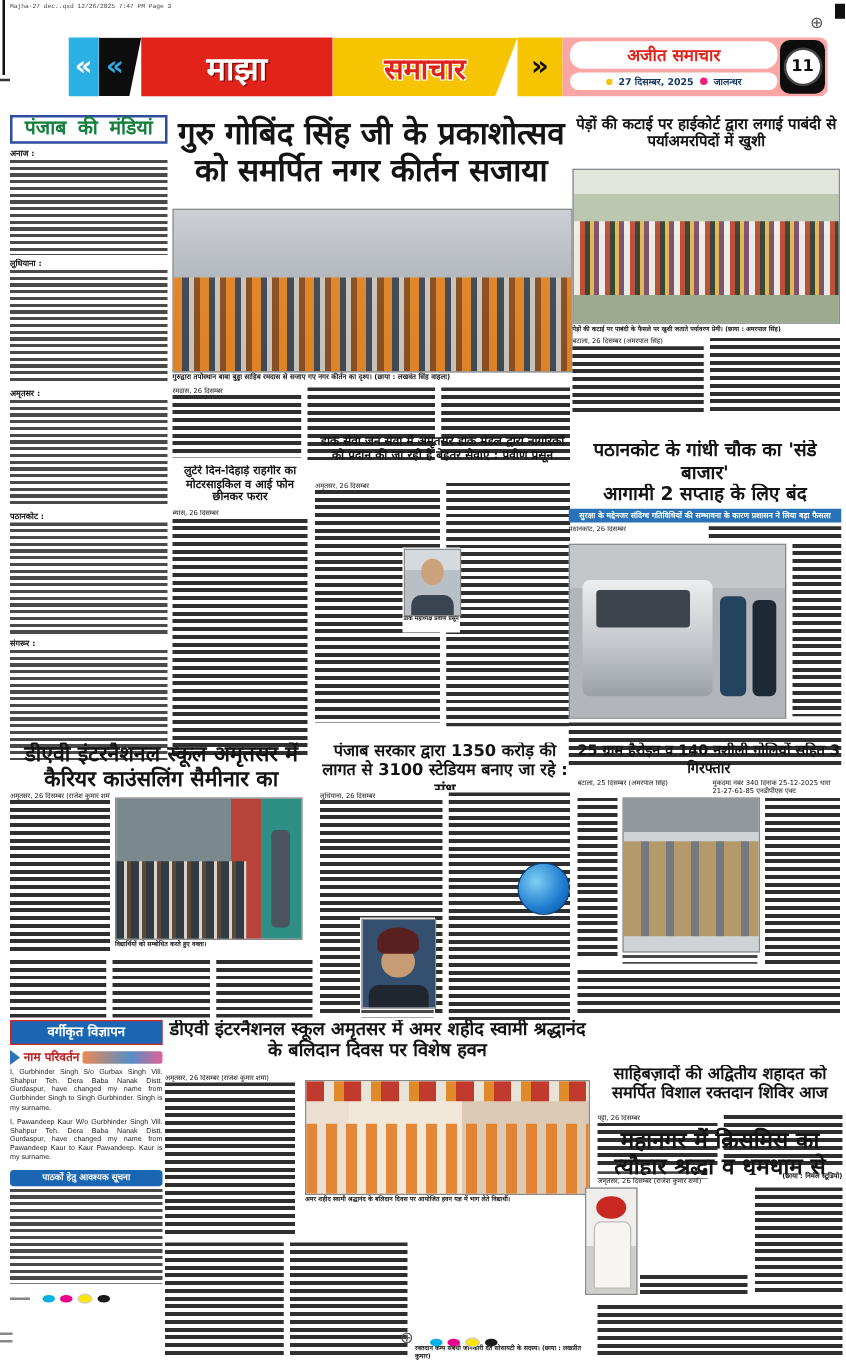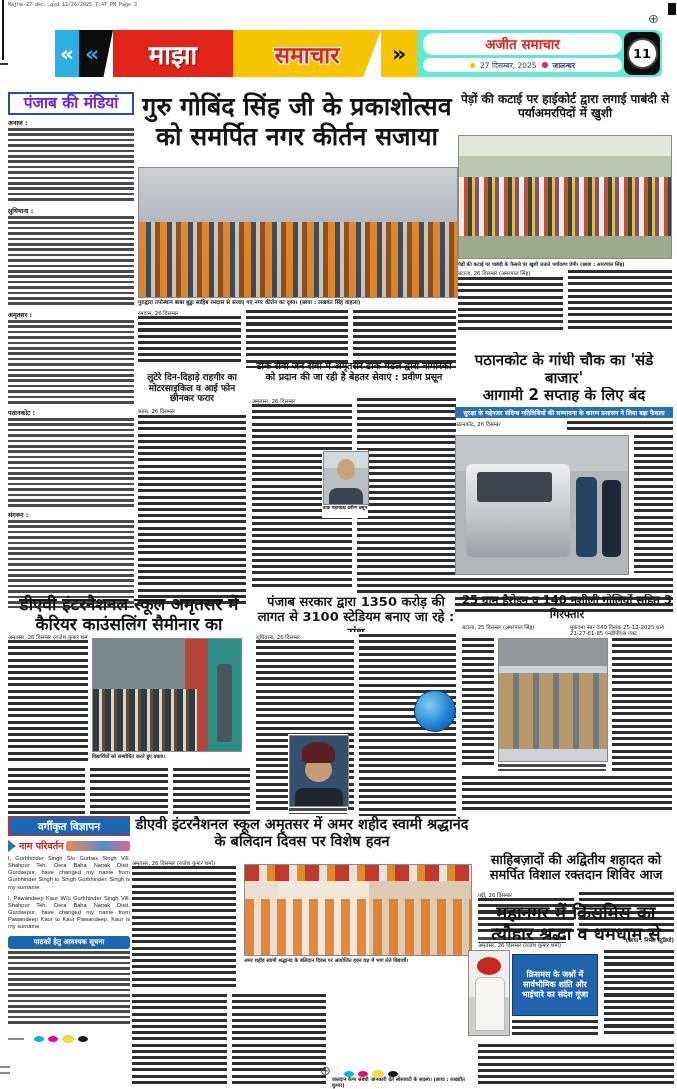--- a/index.html
+++ b/index.html
@@ -45,41 +45,41 @@
     </div>
     <div class="seg" style="flex:1;background:#e2231a;">
       <span style="color:#fff;font-weight:bold;font-size:26px;text-shadow:1px 1px 0 #7a0000;">माझा</span>
     </div>
     <div class="seg" style="width:148px;background:#f6c400;clip-path:polygon(0 0,100% 0,88% 100%,0 100%);">
       <span style="color:#e2231a;font-weight:bold;font-size:23px;text-shadow:-1px -1px 0 #fff,1px -1px 0 #fff,-1px 1px 0 #fff,1px 1px 0 #fff;">समाचार</span>
     </div>
     <div class="seg" style="width:36px;background:#f6c400;">
       <span style="color:#0d0d0d;font-weight:bold;font-size:22px;">»</span>
     </div>
-    <div style="width:245px;height:100%;background:#5eead4;position:relative;border-radius:0 6px 6px 0;">
+    <div style="width:212px;height:100%;background:#fca5a5;position:relative;border-radius:0 6px 6px 0;">
       <div style="position:absolute;left:6px;top:3px;right:40px;height:22px;background:#fff;border-radius:10px;display:flex;align-items:center;justify-content:center;">
         <span style="color:#e2231a;font-weight:bold;font-size:13.5px;">अजीत समाचार</span>
       </div>
       <div style="position:absolute;left:6px;top:28px;right:40px;height:14px;background:#fff;border-radius:7px;display:flex;align-items:center;justify-content:center;gap:5px;">
         <span style="width:5px;height:5px;border-radius:50%;background:#f6c400;display:inline-block;"></span>
-        <span style="font-size:7.5px;font-weight:normal;color:#15355e;">27 दिसम्बर, 2025</span>
+        <span style="font-size:7.5px;font-weight:bold;color:#15355e;">27 दिसम्बर, 2025</span>
         <span style="width:6px;height:6px;border-radius:50%;background:#ec1e79;display:inline-block;"></span>
         <span style="font-size:7.5px;font-weight:bold;color:#15355e;">जालन्धर</span>
       </div>
       <div style="position:absolute;right:2px;top:2px;width:36px;height:43px;background:#0d0d0d;border-radius:8px;display:flex;align-items:center;justify-content:center;">
         <div style="width:27px;height:27px;background:#fff;border:2px solid #444;border-radius:50%;display:flex;align-items:center;justify-content:center;">
           <span style="font-weight:bold;font-size:13px;color:#0d0d0d;">11</span>
         </div>
       </div>
     </div>
   </div>
 
   <div class="abs" style="left:8px;top:92px;width:126px;">
     <div style="border:2px solid #2f4d9e;padding:1px;background:#fff;">
-      <div style="color:#6d28d9;font-weight:bold;font-size:15.5px;text-align:center;line-height:1.1;">पंजाब की मंडियां</div>
+      <div style="color:#15803d;font-weight:bold;font-size:15.5px;text-align:center;line-height:1.1;font-family:Liberation Mono, monospace;">पंजाब की मंडियां</div>
     </div>
     <div style="margin-top:3px;">
       <div class="mandi-lead">अनाज :</div>
       <div class="gkl" style="height:76px;"></div>
       <div class="mandi-lead">लुधियाना :</div>
       <div class="gkl" style="height:92px;"></div>
       <div class="mandi-lead">अमृतसर :</div>
       <div class="gkl" style="height:86px;"></div>
       <div class="mandi-lead">पठानकोट :</div>
       <div class="gkl" style="height:90px;"></div>
@@ -104,21 +104,21 @@
       <div class="gk"></div>
     </div>
   </div>
 
   <div class="abs" style="left:138px;top:372px;width:108px;">
     <div class="hl" style="font-size:9px;height:34px;">लुटेरे दिन-दिहाड़े राहगीर का मोटरसाइकिल व आई फोन छीनकर फरार</div>
     <div class="dl" style="margin-top:2px;">ब्यास, 26 दिसम्बर</div>
     <div class="gk" style="height:192px;margin-top:1px;"></div>
   </div>
 
-  <div class="abs" style="left:252px;top:360px;width:204px;">
+  <div class="abs" style="left:252px;top:348px;width:204px;">
     <div class="hl" style="font-size:9.5px;height:36px;">डाक सेवा जन सेवा में अमृतसर डाक मंडल द्वारा नागरिकों को प्रदान की जा रही है बेहतर सेवाएं : प्रवीण प्रसून</div>
     <div style="position:relative;height:195px;margin-top:2px;">
       <div class="c2" style="height:100%;">
         <div>
           <div class="dl">अमृतसर, 26 दिसम्बर</div>
           <div class="gk" style="height:186px;"></div>
         </div>
         <div class="gk"></div>
       </div>
       <div class="abs" style="left:70px;top:52px;width:44px;height:66px;background:#fff;padding:1px;">
@@ -292,21 +292,20 @@
 
   <div class="abs" style="left:478px;top:902px;width:196px;">
     <div class="hl" style="font-size:18px;height:38px;">महानगर में क्रिसमिस का त्यौहार श्रद्धा व धूमधाम से मनाया</div>
     <div class="dl" style="margin-top:2px;">अमृतसर, 26 दिसम्बर (राजेश कुमार शर्मा)</div>
     <div style="position:relative;height:90px;margin-top:2px;">
       <div class="abs photo" style="left:-10px;top:0;width:40px;height:84px;">
         <div class="band" style="left:0;top:0;right:0;height:100%;background:linear-gradient(180deg,#efeeec 0 55%,#cfcecb 55% 100%);"></div>
         <div class="band" style="left:20%;top:6%;width:60%;height:22%;border-radius:50%;background:#c8281f;"></div>
         <div class="band" style="left:14%;top:30%;width:72%;height:62%;border-radius:6px 6px 0 0;background:#f6f5f2;border:0.5px solid #bbb;"></div>
       </div>
-      <div class="abs" style="left:34px;top:4px;width:86px;height:62px;background:#1f63ad;border:1px solid #0c3f7a;color:#fff;display:flex;align-items:center;justify-content:center;text-align:center;font-weight:bold;font-size:8px;line-height:1.25;padding:2px;box-sizing:border-box;">क्रिसमस के जश्नों में सार्वभौमिक शांति और भाईचारे का संदेश गूंजा</div>
       <div class="abs gk" style="left:126px;top:0;width:70px;height:86px;"></div>
       <div class="abs gk" style="left:34px;top:70px;width:86px;height:16px;"></div>
     </div>
     <div class="gk" style="height:42px;margin-top:4px;"></div>
   </div>
 
   <div class="abs reg" style="left:320px;top:1064px;">⊕</div>
   <div class="abs cmyk" style="left:344px;top:1070px;">
     <span style="background:#00b3e3;"></span>
     <span style="background:#ec008c;"></span>

